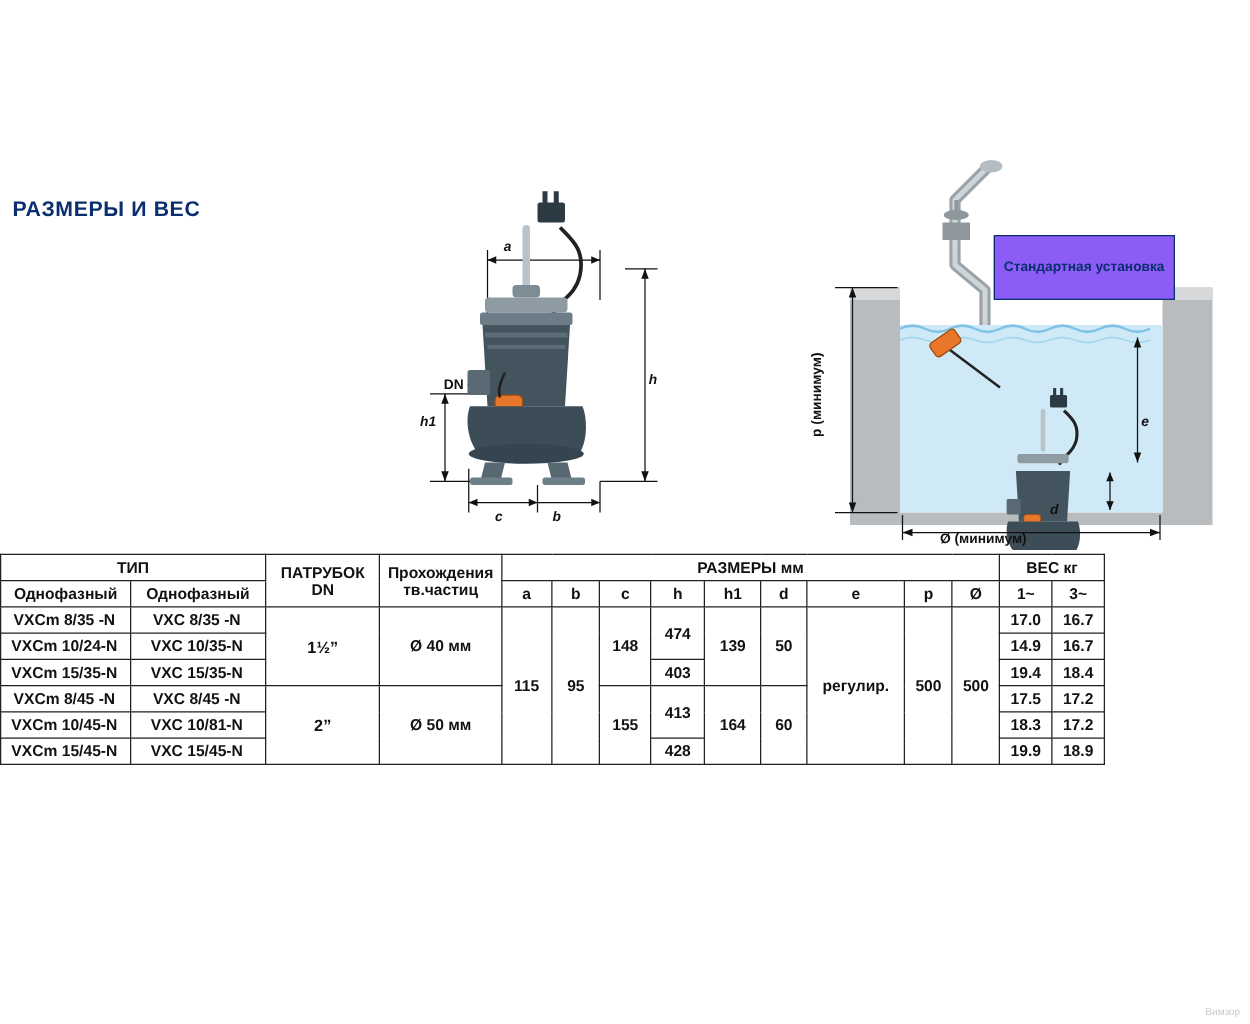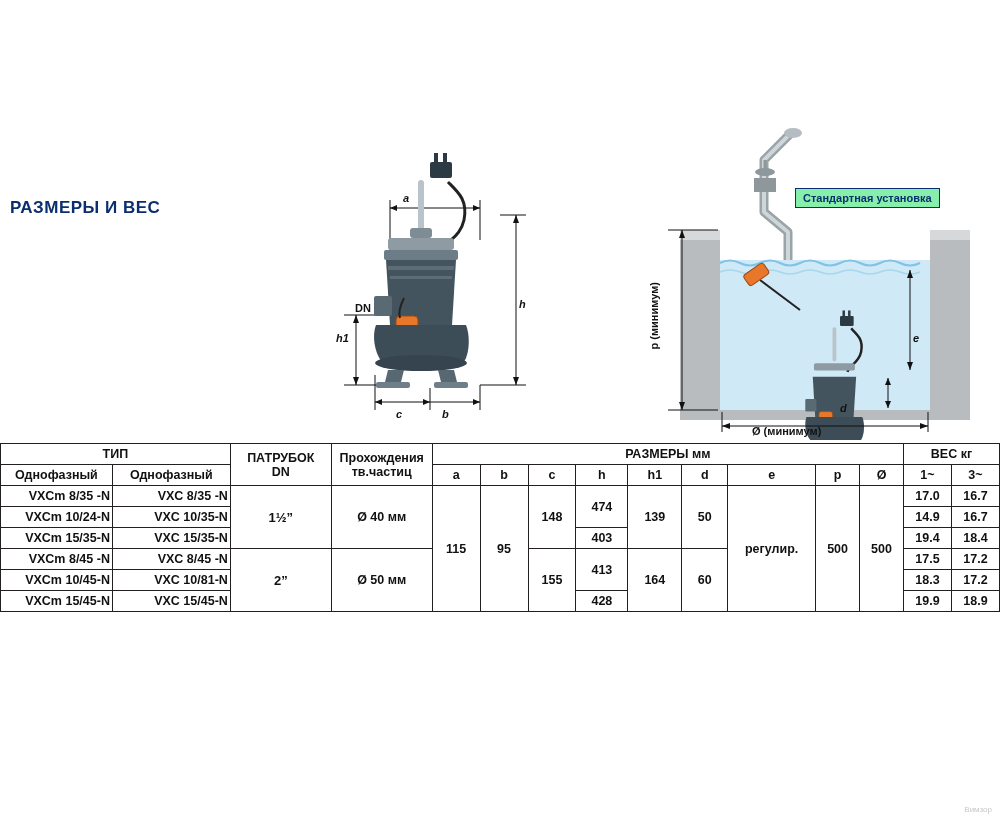--- a/index.html
+++ b/index.html
@@ -21,21 +21,20 @@
     height: 819px;
   }
   .title {
     position: absolute;
     left: 10px;
     top: 158px;
     font-size: 17px;
     font-weight: bold;
     color: #0b2f6e;
     letter-spacing: 0.5px;
-    margin-top: 40px;
   }
 
   
   .drawings {
     position: absolute;
     left: 0;
     top: 120px;
     width: 1000px;
     height: 320px;
   }
@@ -44,50 +43,50 @@
     position: absolute;
     font-size: 11px;
     font-weight: bold;
     color: #111;
   }
   .lbl.italic { font-style: italic; }
 
   .callout {
     position: absolute;
     border: 1px solid #0b2f6e;
-    background: #86efac;
+    background: #8b5cf6;
     color: #0b2f6e;
     font-size: 11px;
     font-weight: bold;
-    padding: 3px 7px;
+    padding: 19px 7px;
     white-space: nowrap;
   }
 
   
   table.specs {
     position: absolute;
     left: 0;
     top: 443px;
     border-collapse: collapse;
-    width: 1000px;
+    width: 884px;
     font-size: 12.5px;
   }
   table.specs th, table.specs td {
     border: 1px solid #231f20;
     text-align: center;
     vertical-align: middle;
     padding: 3px 2px;
     font-weight: bold;
     color: #111;
   }
   table.specs th {
     font-size: 12.5px;
   }
   table.specs td.model {
-    text-align: right;
+    text-align: center;
     padding-left: 0;
     font-size: 12.5px;
   }
   .h-big { font-size: 13px; }
 
   .watermark {
     position: absolute;
     right: 8px;
     bottom: 5px;
     font-size: 8px;

